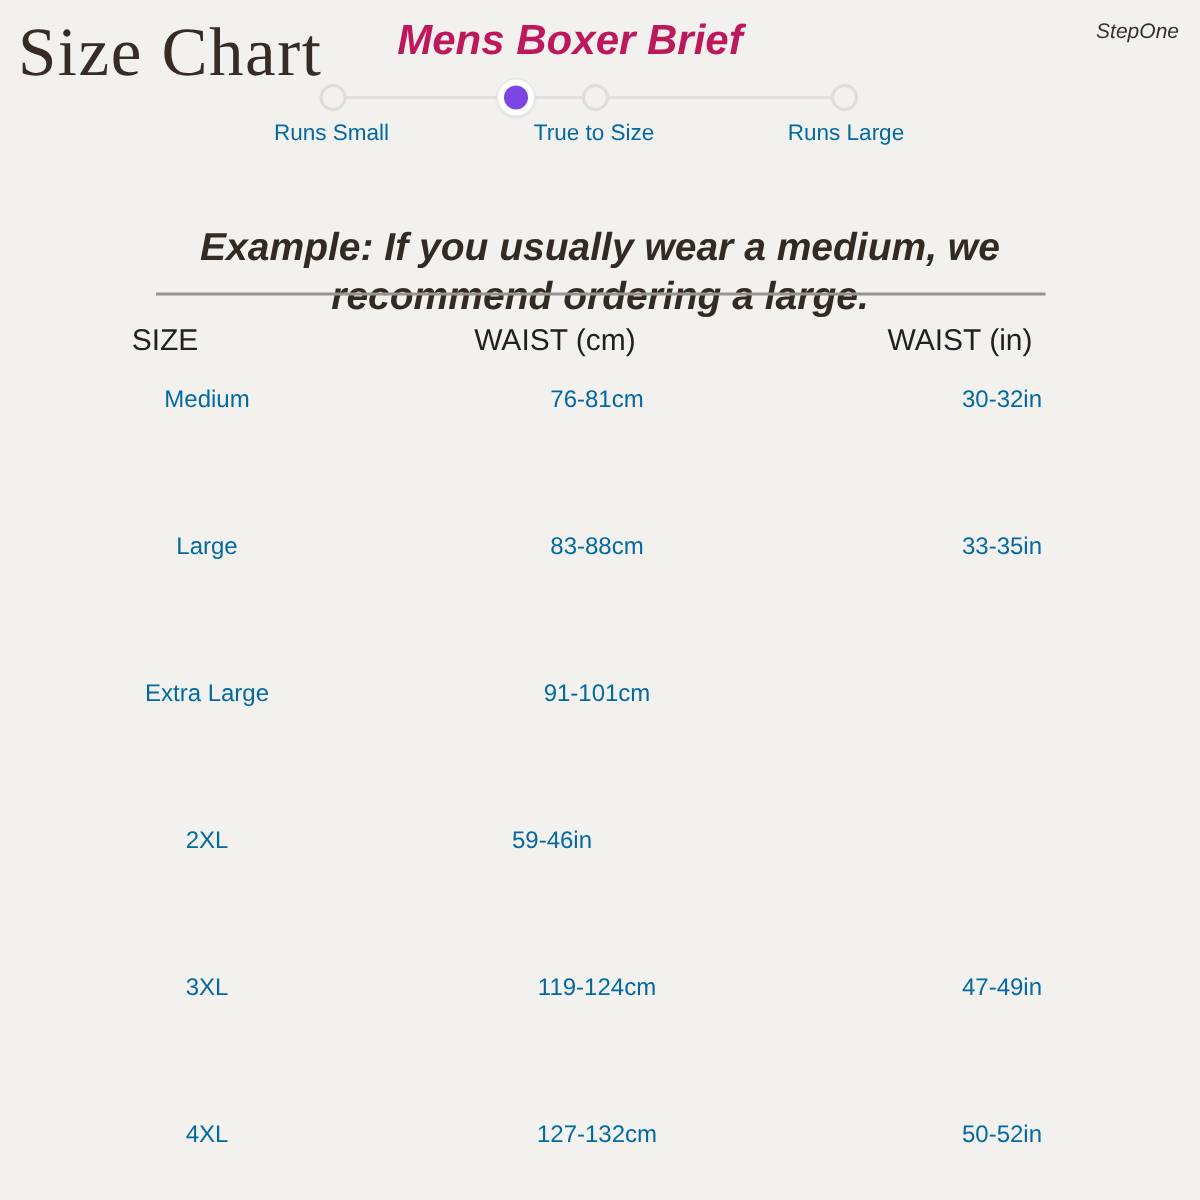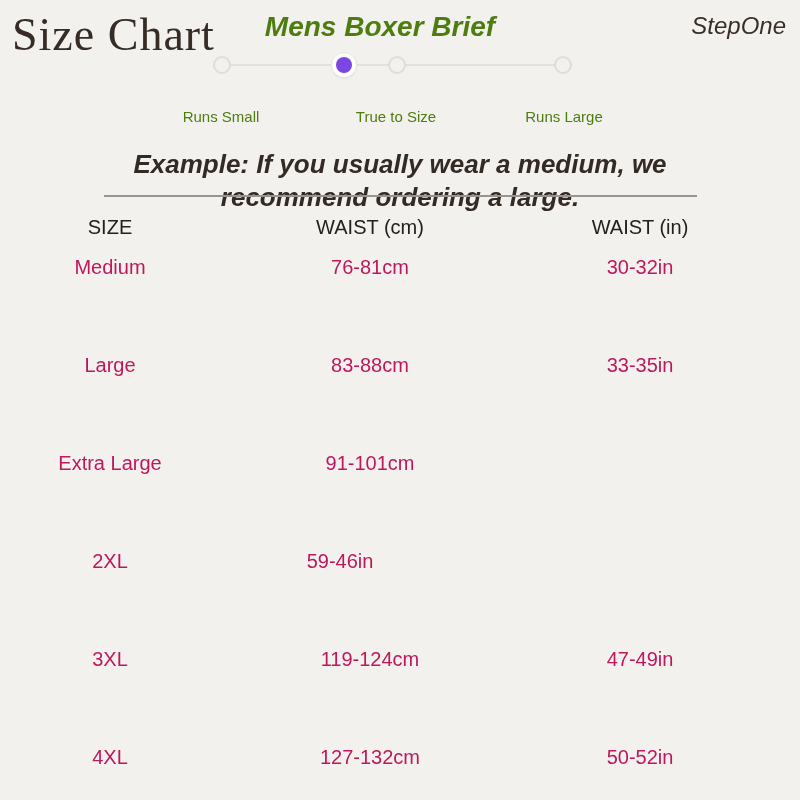--- a/index.html
+++ b/index.html
@@ -26,27 +26,27 @@
   }
   .product-title {
     position: absolute;
     left: 0;
     top: 11px;
     width: 760px;
     text-align: center;
     font-size: 28px;
     font-style: italic;
     font-weight: 600;
-    color: #4d7c0f;
+    color: #be185d;
   }
   .brand {
     position: absolute;
     right: 14px;
     top: 12px;
-    font-size: 24px;
+    font-size: 14px;
     font-style: italic;
     font-weight: 500;
     color: #3a2e28;
   }
 
   
   .fit-track {
     position: absolute;
     left: 222px;
     top: 64px;
@@ -83,24 +83,24 @@
     position: absolute;
     left: 4px;
     top: 4px;
     width: 16px;
     height: 16px;
     border-radius: 50%;
     background: #7b46e2;
   }
   .fit-label {
     position: absolute;
-    top: 108px;
+    top: 80px;
     transform: translateX(-50%);
     font-size: 15px;
-    color: #4d7c0f;
+    color: #0369a1;
     white-space: nowrap;
   }
   .fit-label.l0 { left: 221px; }
   .fit-label.l1 { left: 396px; }
   .fit-label.l2 { left: 564px; }
 
   
   .example-note {
     position: absolute;
     left: 0;
@@ -141,23 +141,24 @@
   .trow .c2 { width: 300px; text-align: center; }
   .trow .c3 { width: 240px; text-align: center; }
   .thead-row {
     font-size: 20px;
     color: #222120;
     line-height: 26px;
     margin-bottom: 12px;
   }
   .tbody-row {
     height: 98px;
-    font-size: 20px;
-    color: #be185d;
+    font-size: 16px;
+    color: #0369a1;
     line-height: 30px;
+    padding-left: 28px;
   }
 </style>
 </head>
 <body>
 
 <div class="page">
 
   <div class="page-title">Size Chart</div>
   <div class="product-title">Mens Boxer Brief</div>
   <div class="brand">StepOne</div>

